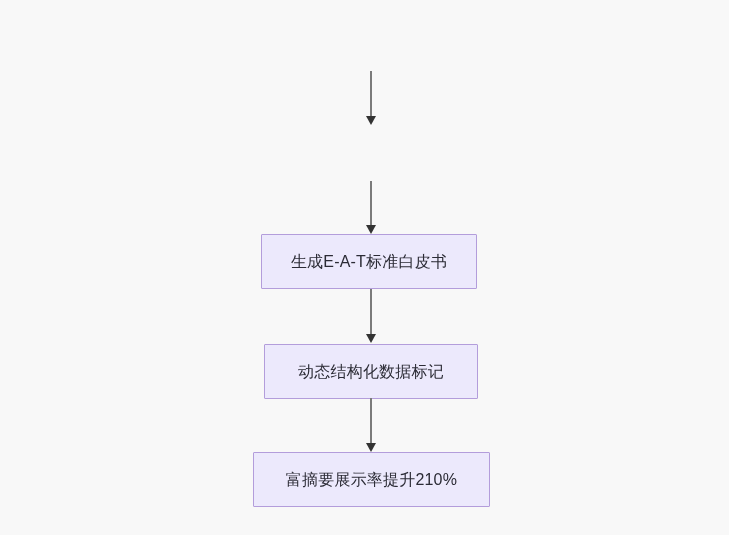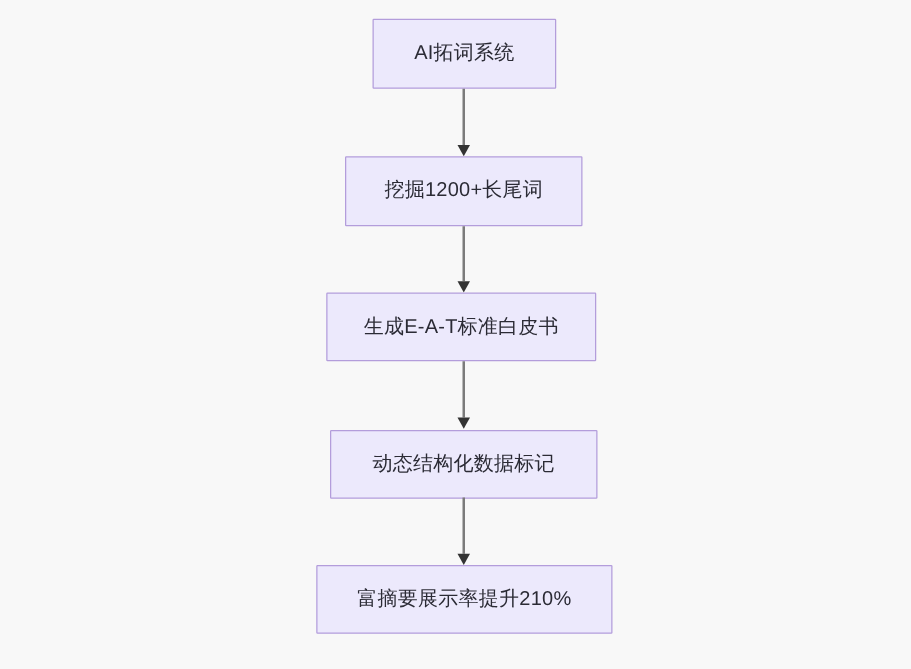--- a/index.html
+++ b/index.html
@@ -64,32 +64,26 @@
     border-left: 5px solid transparent;
     border-right: 5px solid transparent;
     border-top: 9px solid #333333;
   }
 </style>
 </head>
 <body>
 
 <div id="flowchart-canvas">
 
-  <div class="flow-node" style="left:298px; top:15px; width:147px; height:56px;">
-    <span class="flow-node-label">AI拓词系统</span>
-  </div>
 
   <div class="flow-connector" style="left:361px; top:71px; height:54px;">
     <div class="conn-line" style="height:45px;"></div>
     <div class="conn-head"></div>
   </div>
 
-  <div class="flow-node" style="left:276px; top:125px; width:190px; height:56px;">
-    <span class="flow-node-label">挖掘1200+长尾词</span>
-  </div>
 
   <div class="flow-connector" style="left:361px; top:181px; height:53px;">
     <div class="conn-line" style="height:44px;"></div>
     <div class="conn-head"></div>
   </div>
 
   <div class="flow-node" style="left:261px; top:234px; width:216px; height:55px;">
     <span class="flow-node-label">生成E-A-T标准白皮书</span>
   </div>
 

